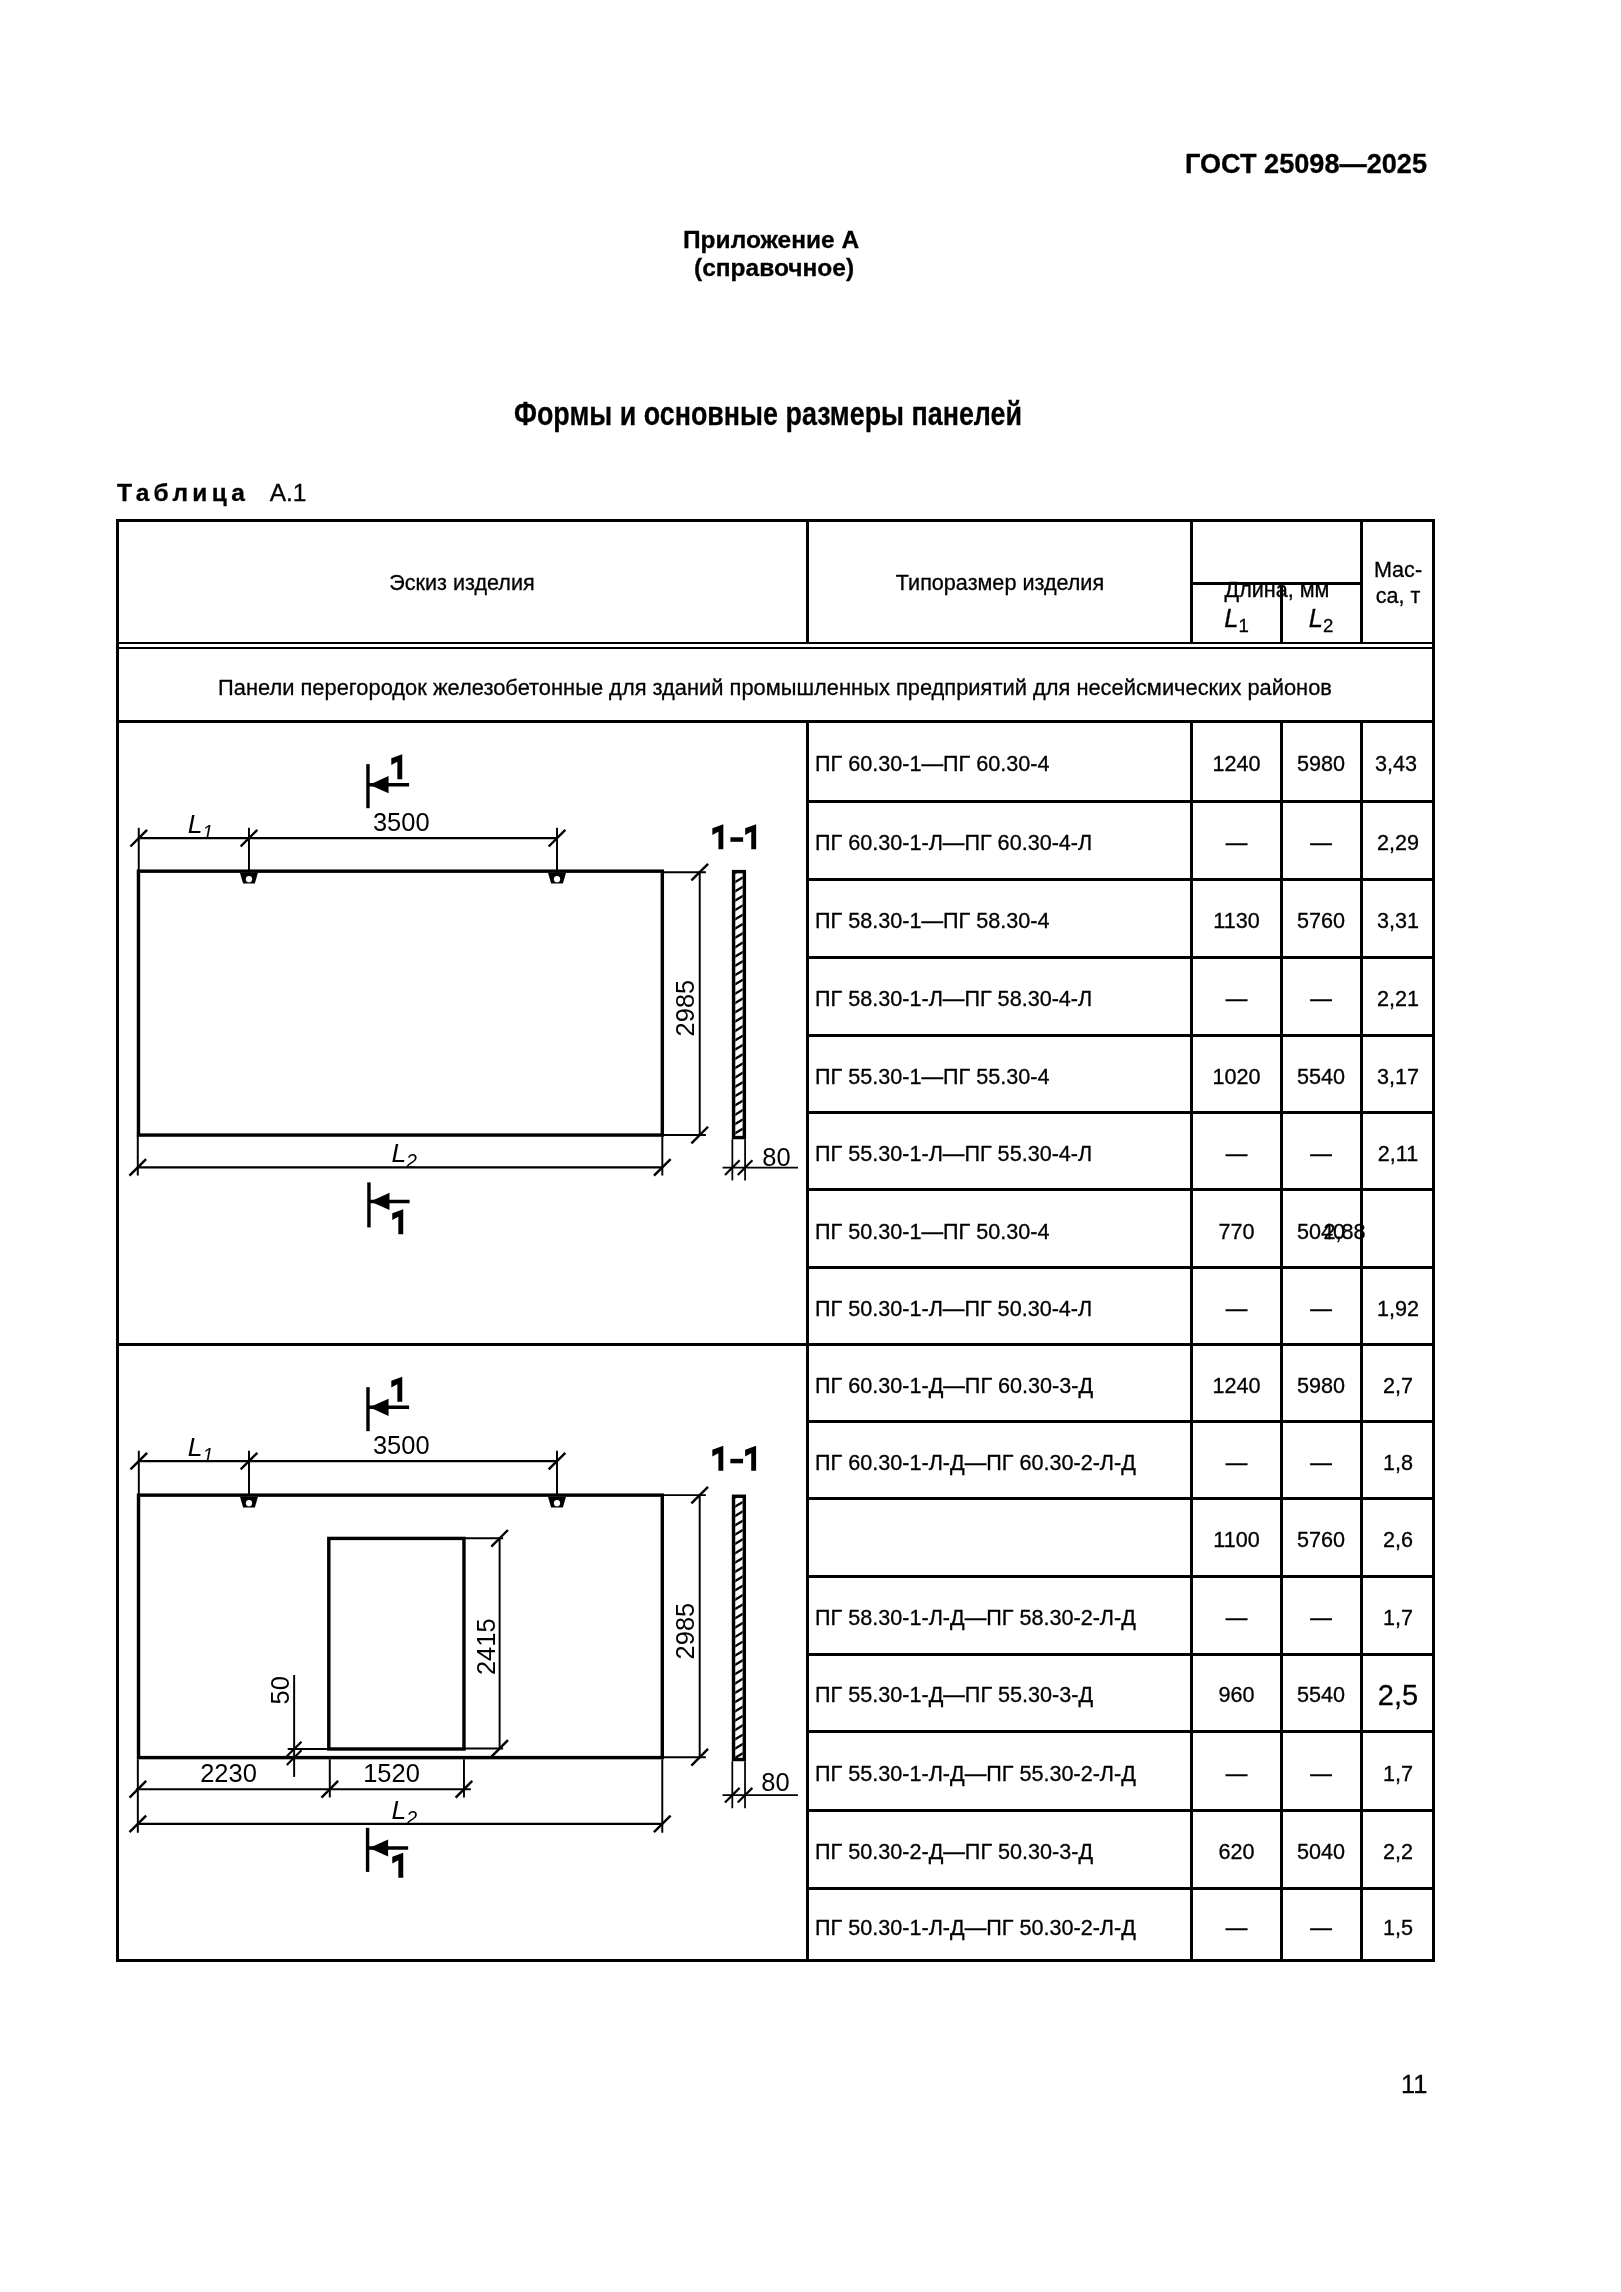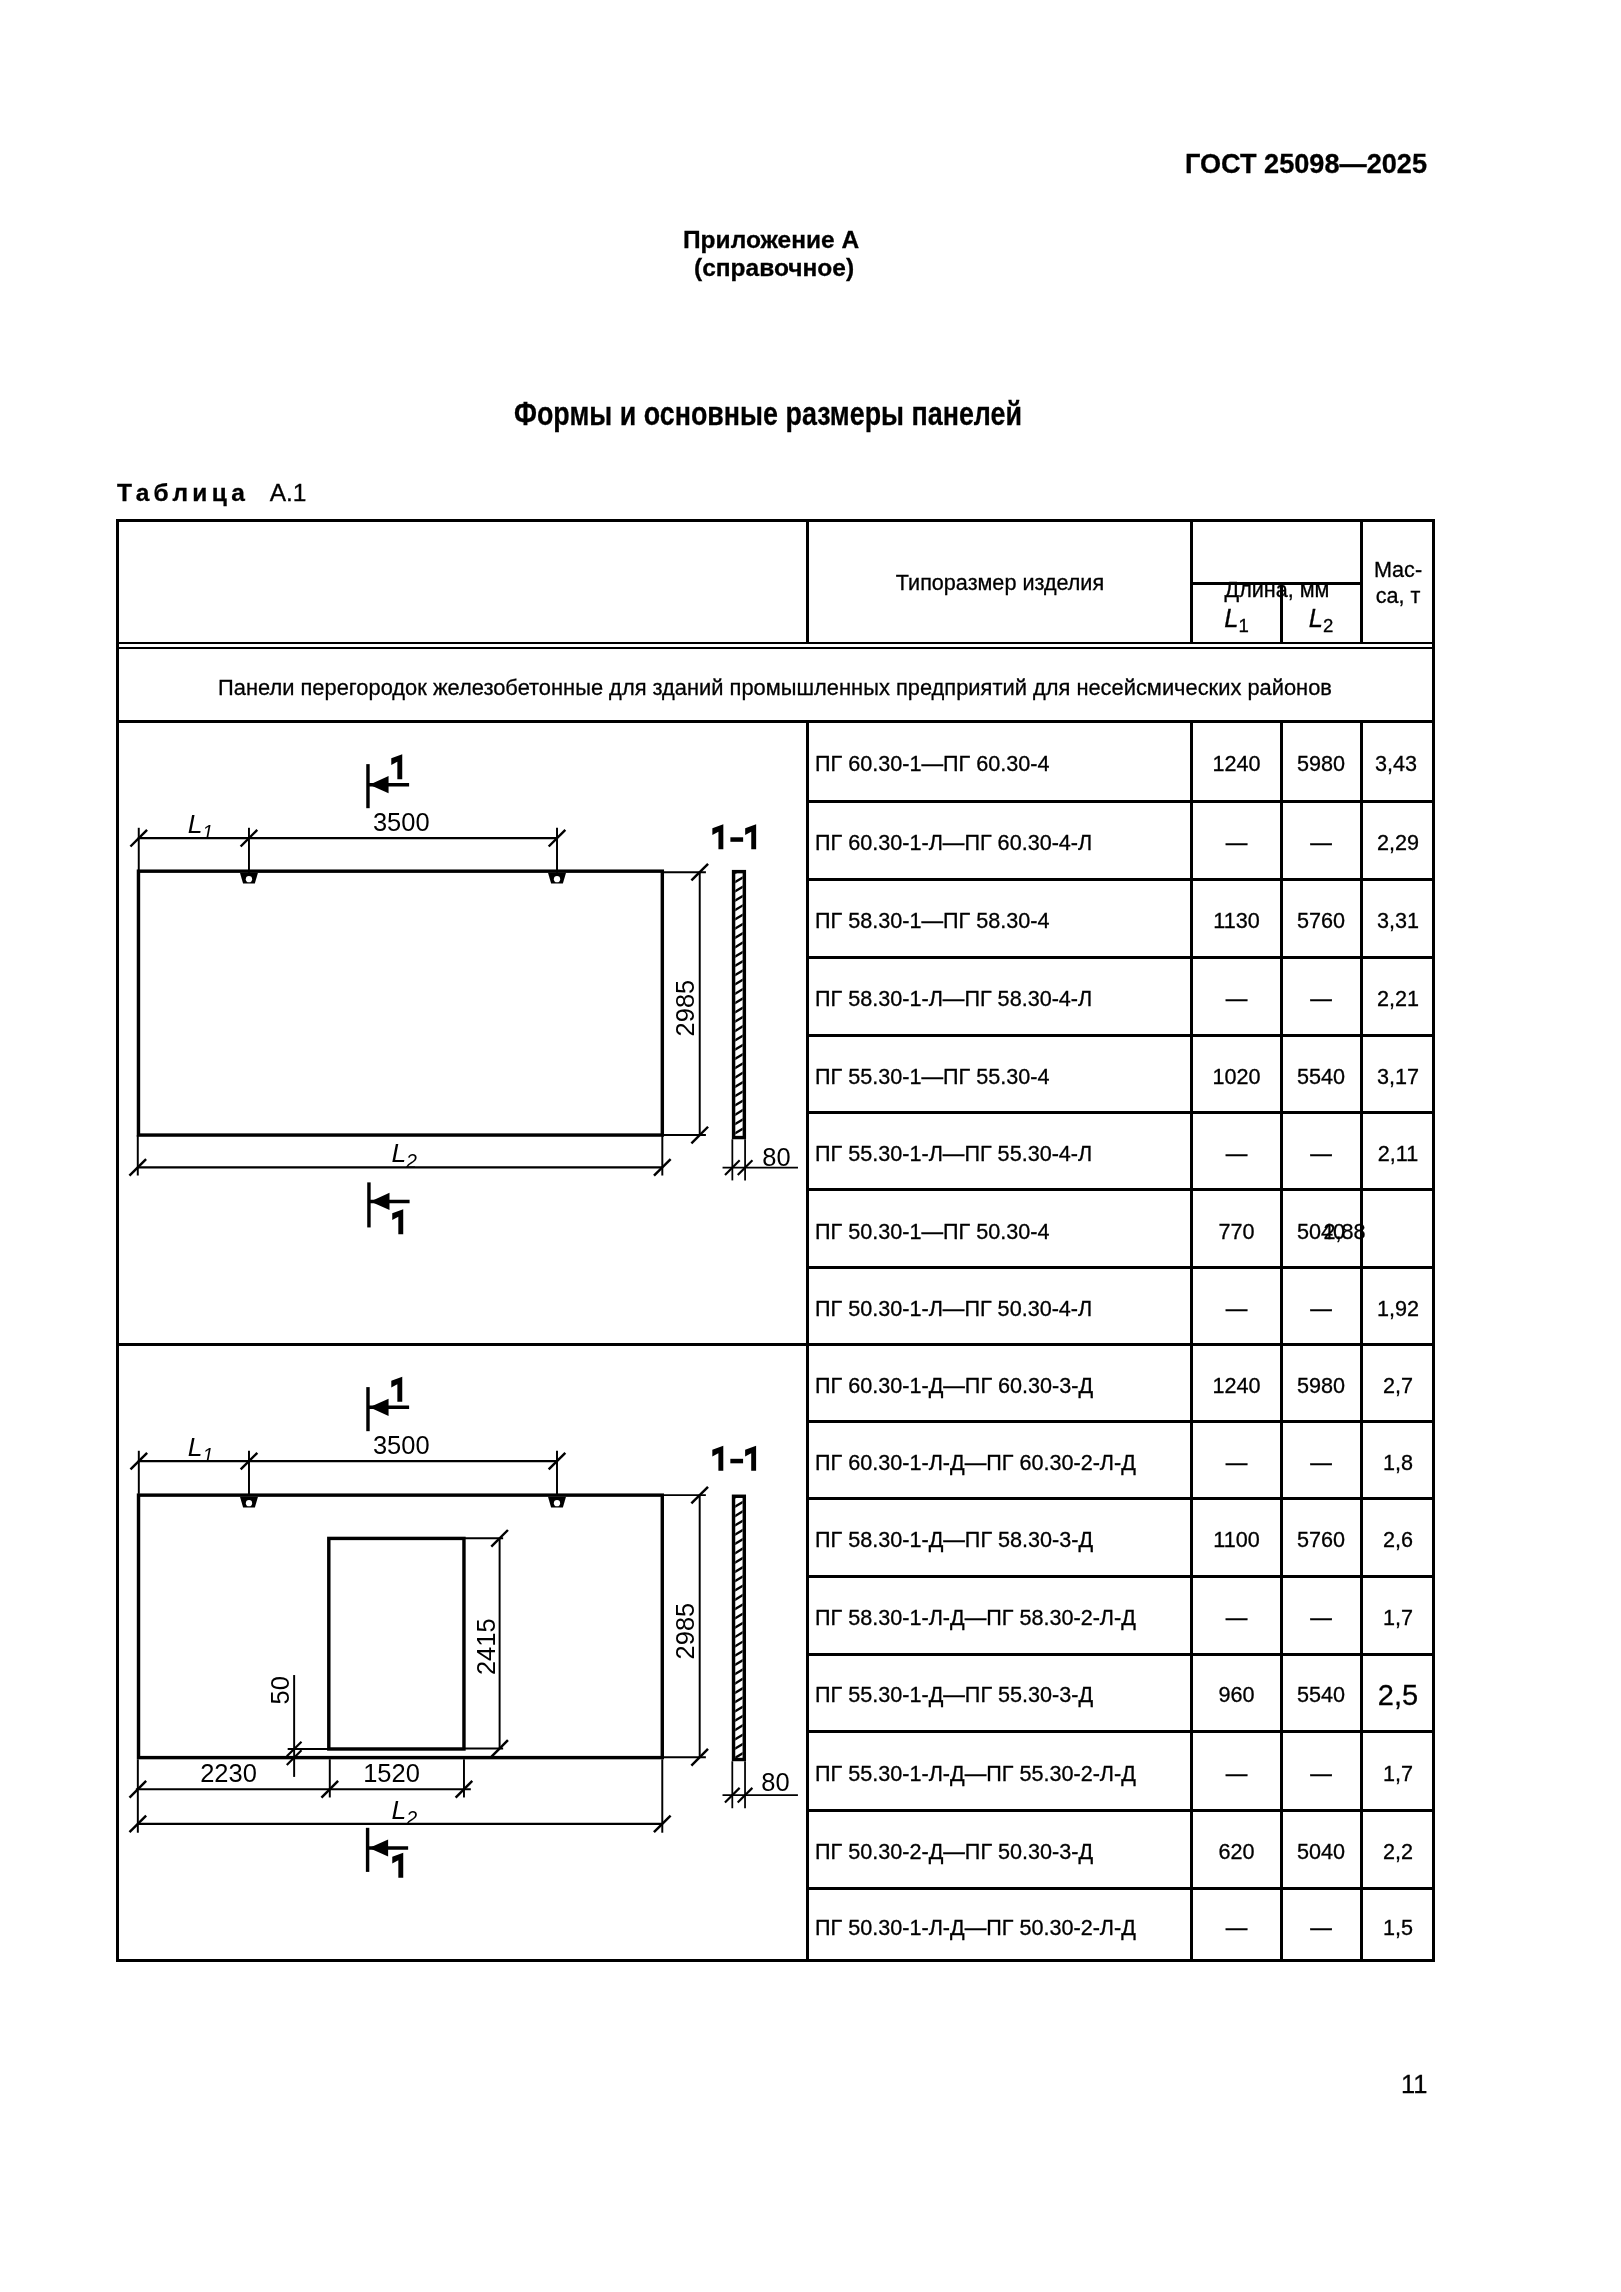--- a/index.html
+++ b/index.html
@@ -50,20 +50,21 @@
 <div class="vl" style="left:1432px;top:519px;height:1443px;"></div>
 <div class="vl" style="left:806px;top:519px;height:124px;"></div>
 <div class="vl" style="left:806px;top:720px;height:1242px;"></div>
 <div class="vl" style="left:1190px;top:519px;height:124px;"></div>
 <div class="vl" style="left:1190px;top:720px;height:1242px;"></div>
 <div class="vl" style="left:1280px;top:582px;height:62px;"></div>
 <div class="vl" style="left:1280px;top:720px;height:1242px;"></div>
 <div class="vl" style="left:1360px;top:519px;height:124px;"></div>
 <div class="vl" style="left:1360px;top:720px;height:1242px;"></div>
 
+<div class="cell cc" style="left:116px;top:519px;width:692px;height:123px;font-size:21.6px;">Эскиз изделия</div>
 <div class="cell cc" style="left:808px;top:519px;width:384px;height:123px;font-size:21.6px;">Типоразмер изделия</div>
 <div class="cell cc" style="left:1192px;top:519px;width:170px;height:64px;font-size:21.6px;margin-top:36px;">Длина, мм</div>
 <div class="cell cc" style="left:1192px;top:582px;width:89px;height:62px;font-size:25.5px;padding-top:5.9px;">
       <span style="font-style:italic;">L</span>
       <span style="font-size:18.6px;position:relative;top:6.9px;">1</span>
     </div>
 <div class="cell cc" style="left:1281px;top:582px;width:80px;height:62px;font-size:25.5px;padding-top:5.9px;">
       <span style="font-style:italic;">L</span>
       <span style="font-size:18.6px;position:relative;top:6.9px;">2</span>
     </div>
@@ -106,21 +107,20 @@
 <div class="cell cc" style="left:1281px;top:1268px;width:80px;height:77px;font-size:21.6px;">—</div>
 <div class="cell cc" style="left:1361px;top:1268px;width:74px;height:77px;font-size:21.6px;">1,92</div>
 <div class="cell" style="left:815px;top:1345px;height:77px;font-size:21.6px;">ПГ 60.30-1-Д—ПГ 60.30-3-Д</div>
 <div class="cell cc" style="left:1192px;top:1345px;width:89px;height:77px;font-size:21.6px;">1240</div>
 <div class="cell cc" style="left:1281px;top:1345px;width:80px;height:77px;font-size:21.6px;">5980</div>
 <div class="cell cc" style="left:1361px;top:1345px;width:74px;height:77px;font-size:21.6px;">2,7</div>
 <div class="cell" style="left:815px;top:1422px;height:77px;font-size:21.6px;">ПГ 60.30-1-Л-Д—ПГ 60.30-2-Л-Д</div>
 <div class="cell cc" style="left:1192px;top:1422px;width:89px;height:77px;font-size:21.6px;">—</div>
 <div class="cell cc" style="left:1281px;top:1422px;width:80px;height:77px;font-size:21.6px;">—</div>
 <div class="cell cc" style="left:1361px;top:1422px;width:74px;height:77px;font-size:21.6px;">1,8</div>
-<div class="cell" style="left:815px;top:1499px;height:77px;font-size:21.6px;">ПГ 58.30-1-Д—ПГ 58.30-3-Д</div>
 <div class="cell cc" style="left:1192px;top:1499px;width:89px;height:77px;font-size:21.6px;">1100</div>
 <div class="cell cc" style="left:1281px;top:1499px;width:80px;height:77px;font-size:21.6px;">5760</div>
 <div class="cell cc" style="left:1361px;top:1499px;width:74px;height:77px;font-size:21.6px;">2,6</div>
 <div class="cell" style="left:815px;top:1576px;height:78px;font-size:21.6px;">ПГ 58.30-1-Л-Д—ПГ 58.30-2-Л-Д</div>
 <div class="cell cc" style="left:1192px;top:1576px;width:89px;height:78px;font-size:21.6px;">—</div>
 <div class="cell cc" style="left:1281px;top:1576px;width:80px;height:78px;font-size:21.6px;">—</div>
 <div class="cell cc" style="left:1361px;top:1576px;width:74px;height:78px;font-size:21.6px;">1,7</div>
 <div class="cell" style="left:815px;top:1654px;height:77px;font-size:21.6px;">ПГ 55.30-1-Д—ПГ 55.30-3-Д</div>
 <div class="cell cc" style="left:1192px;top:1654px;width:89px;height:77px;font-size:21.6px;">960</div>
 <div class="cell cc" style="left:1281px;top:1654px;width:80px;height:77px;font-size:21.6px;">5540</div>

